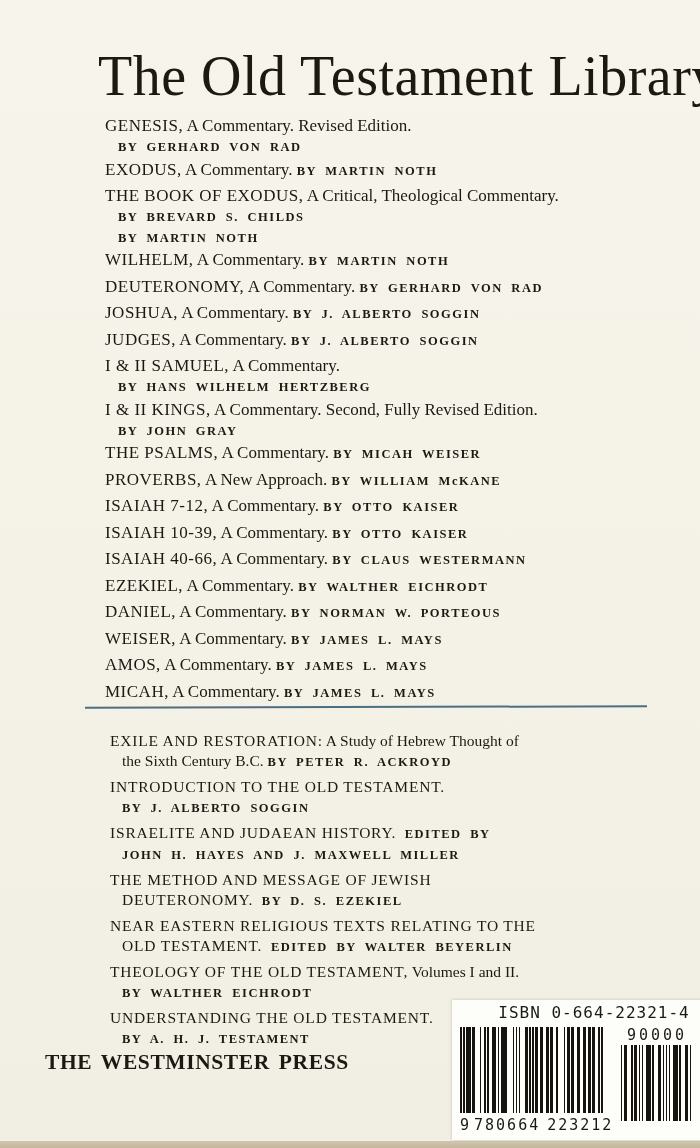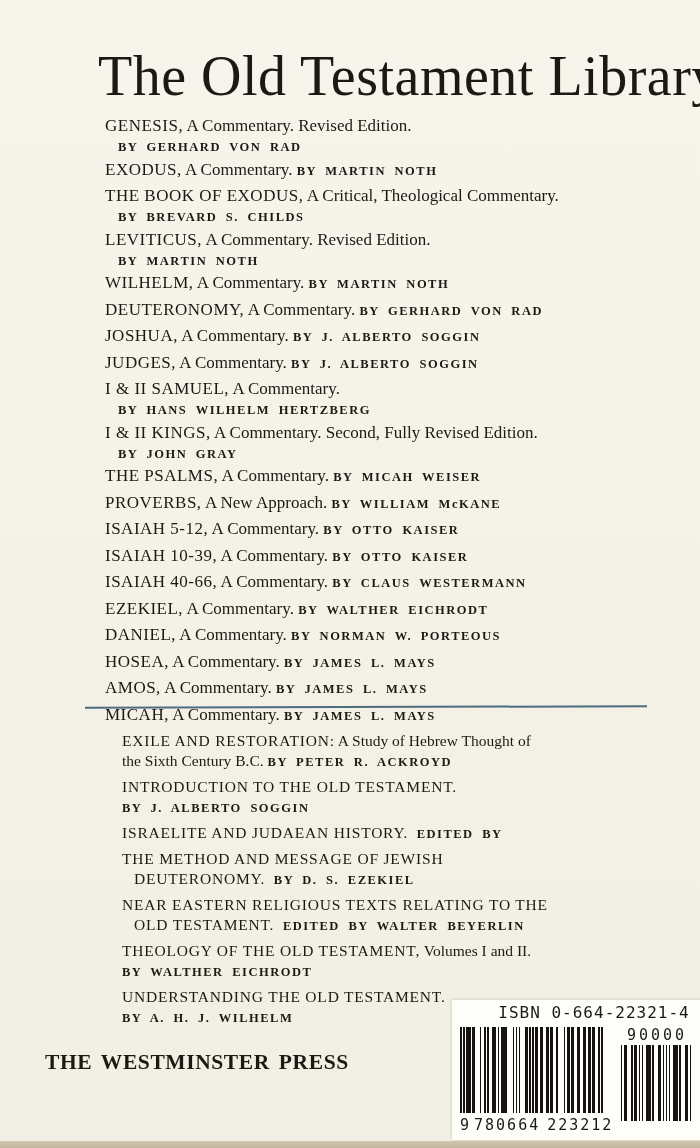--- a/index.html
+++ b/index.html
@@ -18,21 +18,21 @@
   .list1{left:105px;top:114px;width:575px;}
   .list2{left:110px;top:731px;width:570px;}
   .list1 .entry{margin-bottom:1.5px;}
   .list2 .entry{margin-bottom:5px;}
   .line{white-space:nowrap;}
   .list1 .line{font-size:17px;line-height:23px;}
   .list1 .line.cont{margin-left:13px;line-height:18px;}
   .list2 .line{font-size:15.5px;line-height:20px;}
   .list2 .line.cont{margin-left:12px;line-height:19px;}
   .seg-t{letter-spacing:.5px;}
-  .list2 .seg-t{letter-spacing:.8px;margin-left:12px;}
+  .list2 .seg-t{letter-spacing:.8px;}
   .seg-by{font-size:12.5px;font-weight:bold;letter-spacing:1.5px;word-spacing:4px;}
   .divider{
     position:absolute;left:85px;top:706px;width:562px;height:2px;
     background:var(--divider,#4d6e7e);transform:rotate(-.15deg);
   }
   .publisher{
     position:absolute;left:37px;top:1042px;margin:8px;
     font-size:21.5px;font-weight:bold;letter-spacing:.6px;word-spacing:3px;white-space:nowrap;
   }
   .isbn-label{
@@ -72,21 +72,20 @@
         <div class="line cont"><span class="seg-by">BY GERHARD VON RAD</span></div>
       </div>
       <div class="entry">
         <div class="line"><span class="seg-t">EXODUS,</span><span class="seg-n"> A Commentary. </span><span class="seg-by">BY MARTIN NOTH</span></div>
       </div>
       <div class="entry">
         <div class="line"><span class="seg-t">THE BOOK OF EXODUS,</span><span class="seg-n"> A Critical, Theological Commentary.</span></div>
         <div class="line cont"><span class="seg-by">BY BREVARD S. CHILDS</span></div>
       </div>
       <div class="entry">
-        <div class="line"><span class="seg-t">LEVITICUS,</span><span class="seg-n"> A Commentary. Revised Edition.</span></div>
         <div class="line cont"><span class="seg-by">BY MARTIN NOTH</span></div>
       </div>
       <div class="entry">
         <div class="line"><span class="seg-t">WILHELM,</span><span class="seg-n"> A Commentary. </span><span class="seg-by">BY MARTIN NOTH</span></div>
       </div>
       <div class="entry">
         <div class="line"><span class="seg-t">DEUTERONOMY,</span><span class="seg-n"> A Commentary. </span><span class="seg-by">BY GERHARD VON RAD</span></div>
       </div>
       <div class="entry">
         <div class="line"><span class="seg-t">JOSHUA,</span><span class="seg-n"> A Commentary. </span><span class="seg-by">BY J. ALBERTO SOGGIN</span></div>
@@ -102,36 +101,36 @@
         <div class="line"><span class="seg-t">I &amp; II KINGS,</span><span class="seg-n"> A Commentary. Second, Fully Revised Edition.</span></div>
         <div class="line cont"><span class="seg-by">BY JOHN GRAY</span></div>
       </div>
       <div class="entry">
         <div class="line"><span class="seg-t">THE PSALMS,</span><span class="seg-n"> A Commentary. </span><span class="seg-by">BY MICAH WEISER</span></div>
       </div>
       <div class="entry">
         <div class="line"><span class="seg-t">PROVERBS,</span><span class="seg-n"> A New Approach. </span><span class="seg-by">BY WILLIAM McKANE</span></div>
       </div>
       <div class="entry">
-        <div class="line"><span class="seg-t">ISAIAH 5-12,</span><span class="seg-n"> A Commentary. </span><span class="seg-by">BY OTTO KAISER</span></div>
+        <div class="line"><span class="seg-t">ISAIAH 7-12,</span><span class="seg-n"> A Commentary. </span><span class="seg-by">BY OTTO KAISER</span></div>
       </div>
       <div class="entry">
         <div class="line"><span class="seg-t">ISAIAH 10-39,</span><span class="seg-n"> A Commentary. </span><span class="seg-by">BY OTTO KAISER</span></div>
       </div>
       <div class="entry">
         <div class="line"><span class="seg-t">ISAIAH 40-66,</span><span class="seg-n"> A Commentary. </span><span class="seg-by">BY CLAUS WESTERMANN</span></div>
       </div>
       <div class="entry">
         <div class="line"><span class="seg-t">EZEKIEL,</span><span class="seg-n"> A Commentary. </span><span class="seg-by">BY WALTHER EICHRODT</span></div>
       </div>
       <div class="entry">
         <div class="line"><span class="seg-t">DANIEL,</span><span class="seg-n"> A Commentary. </span><span class="seg-by">BY NORMAN W. PORTEOUS</span></div>
       </div>
       <div class="entry">
-        <div class="line"><span class="seg-t">HOSEA,</span><span class="seg-n"> A Commentary. </span><span class="seg-by">BY JAMES L. MAYS</span></div>
+        <div class="line"><span class="seg-t">WEISER,</span><span class="seg-n"> A Commentary. </span><span class="seg-by">BY JAMES L. MAYS</span></div>
       </div>
       <div class="entry">
         <div class="line"><span class="seg-t">AMOS,</span><span class="seg-n"> A Commentary. </span><span class="seg-by">BY JAMES L. MAYS</span></div>
       </div>
       <div class="entry">
         <div class="line"><span class="seg-t">MICAH,</span><span class="seg-n"> A Commentary. </span><span class="seg-by">BY JAMES L. MAYS</span></div>
       </div>
     </div>
 
   <div class="divider"></div>
@@ -140,36 +139,37 @@
       <div class="entry">
         <div class="line"><span class="seg-t">EXILE AND RESTORATION:</span><span class="seg-n"> A Study of Hebrew Thought of</span></div>
         <div class="line cont"><span class="seg-n">the Sixth Century B.C. </span><span class="seg-by">BY PETER R. ACKROYD</span></div>
       </div>
       <div class="entry">
         <div class="line"><span class="seg-t">INTRODUCTION TO THE OLD TESTAMENT.</span></div>
         <div class="line cont"><span class="seg-by">BY J. ALBERTO SOGGIN</span></div>
       </div>
       <div class="entry">
         <div class="line"><span class="seg-t">ISRAELITE AND JUDAEAN HISTORY.</span><span class="seg-by"> EDITED BY</span></div>
+        <div class="line cont"><span class="seg-by">JOHN H. HAYES AND J. MAXWELL MILLER</span></div>
       </div>
       <div class="entry">
         <div class="line"><span class="seg-t">THE METHOD AND MESSAGE OF JEWISH</span></div>
         <div class="line cont"><span class="seg-t">DEUTERONOMY.</span><span class="seg-by"> BY D. S. EZEKIEL</span></div>
       </div>
       <div class="entry">
         <div class="line"><span class="seg-t">NEAR EASTERN RELIGIOUS TEXTS RELATING TO THE</span></div>
         <div class="line cont"><span class="seg-t">OLD TESTAMENT.</span><span class="seg-by"> EDITED BY WALTER BEYERLIN</span></div>
       </div>
       <div class="entry">
         <div class="line"><span class="seg-t">THEOLOGY OF THE OLD TESTAMENT,</span><span class="seg-n"> Volumes I and II.</span></div>
         <div class="line cont"><span class="seg-by">BY WALTHER EICHRODT</span></div>
       </div>
       <div class="entry">
         <div class="line"><span class="seg-t">UNDERSTANDING THE OLD TESTAMENT.</span></div>
-        <div class="line cont"><span class="seg-by">BY A. H. J. WILHELM</span></div>
+        <div class="line cont"><span class="seg-by">BY A. H. J. TESTAMENT</span></div>
       </div>
     </div>
 
   <p class="publisher">THE WESTMINSTER PRESS</p>
 
   <div class="isbn-label">
     <div class="isbn-text">ISBN 0-664-22321-4</div>
     <div class="barcode-row">
       <div class="main-code">
         <div class="bars" id="main-bars">

